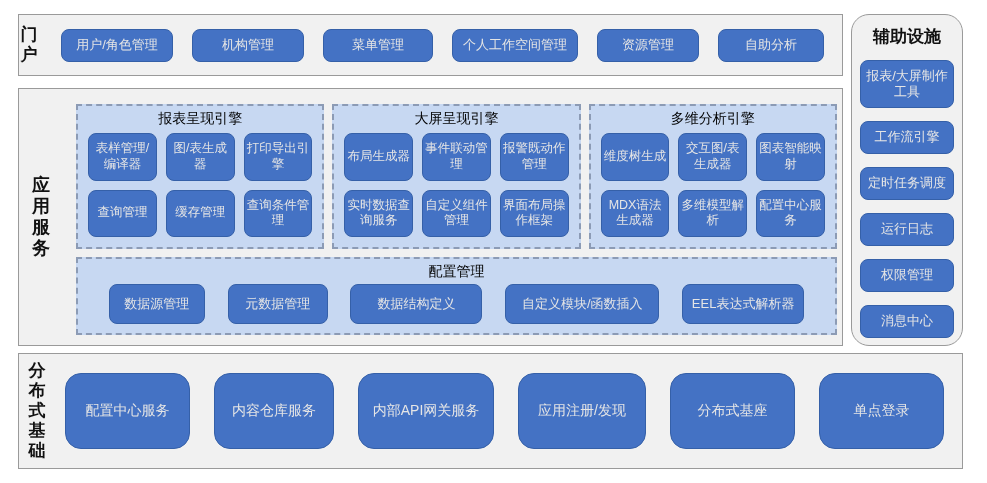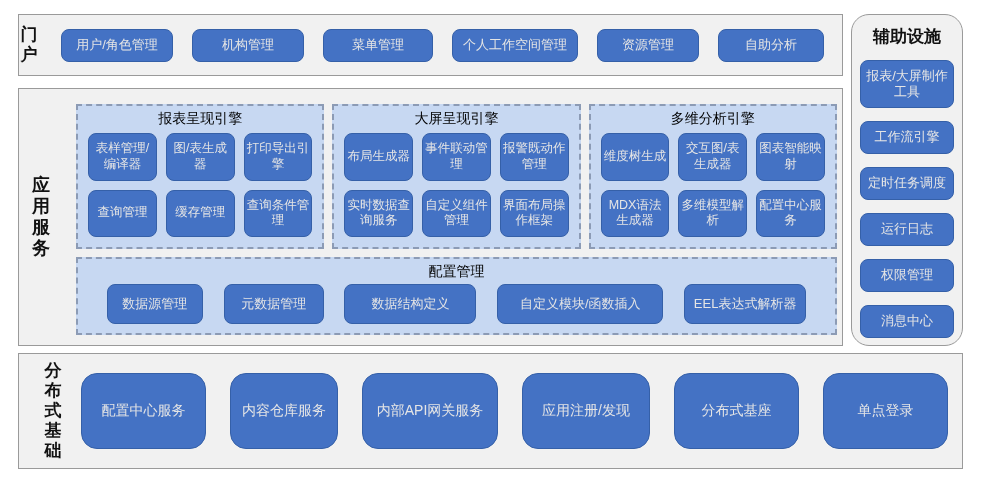--- a/index.html
+++ b/index.html
@@ -9,21 +9,21 @@
            box-sizing:border-box;display:flex;}
   .portal{left:18px;top:14px;width:825px;height:62px;align-items:center;}
   .apps{left:18px;top:88px;width:825px;height:258px;}
   .aux{left:851px;top:14px;width:112px;height:332px;flex-direction:column;border-radius:18px;}
   .dist{left:18px;top:353px;width:945px;height:116px;align-items:center;}
 
   .vlabel{font-weight:bold;font-size:17px;line-height:1.18;width:20px;
           word-break:break-all;text-align:center;align-self:center;flex:none;}
   .portal .vlabel{}
   .apps .vlabel{margin-left:12px;font-size:18px;}
-  .dist .vlabel{margin-left:24px;}
+  .dist .vlabel{margin-left:8px;}
 
   .btn{background:#4472c4;border:1.5px solid #3560a8;border-radius:8px;color:#e5e5e5;
        display:flex;align-items:center;justify-content:center;text-align:center;
        font-size:13px;line-height:1.25;box-sizing:border-box;padding:2px 4px;
        word-break:break-all;flex:none;}
 
   .portal-row{display:flex;align-items:center;gap:19px;margin-left:22px;}
   .portal-row .btn{height:33px;}
 
   .apps-content{flex:1;display:flex;flex-direction:column;margin:15px 5px 10px 25px;}
@@ -106,21 +106,21 @@
         </div>
 
       </div>
 
       <div class="group config">
         <div class="group-title">配置管理</div>
         <div class="config-row">
           <div class="btn" style="width:96px">数据源管理</div>
           <div class="btn" style="width:100px">元数据管理</div>
           <div class="btn" style="width:132px">数据结构定义</div>
-          <div class="btn" style="width:166px">自定义模块/函数插入</div>
+          <div class="btn" style="width:154px">自定义模块/函数插入</div>
           <div class="btn" style="width:122px">EEL表达式解析器</div>
         </div>
       </div>
     </div>
   </div>
 
   <div class="section aux">
     <div class="aux-title">辅助设施</div>
     <div class="aux-col">
       <div class="btn two-line">报表/大屏制作工具</div>
@@ -129,21 +129,21 @@
       <div class="btn">运行日志</div>
       <div class="btn">权限管理</div>
       <div class="btn">消息中心</div>
     </div>
   </div>
 
   <div class="section dist">
     <div class="vlabel">分布式基础</div>
     <div class="dist-row">
       <div class="btn" style="width:125px">配置中心服务</div>
-      <div class="btn" style="width:108px">内容仓库服务</div>
+      <div class="btn" style="width:120px">内容仓库服务</div>
       <div class="btn" style="width:136px">内部API网关服务</div>
       <div class="btn" style="width:128px">应用注册/发现</div>
       <div class="btn" style="width:125px">分布式基座</div>
       <div class="btn" style="width:125px">单点登录</div>
     </div>
   </div>
 
 </div>
 
 </body></html>

